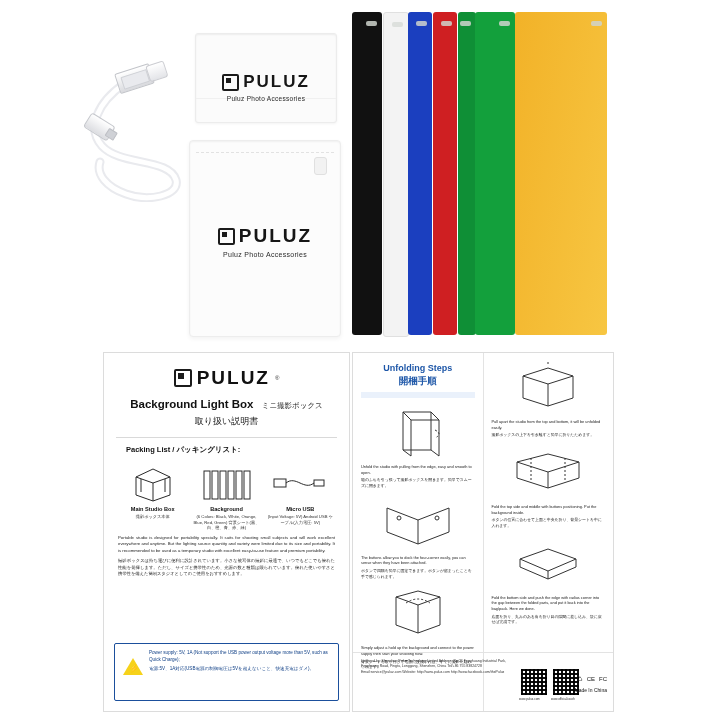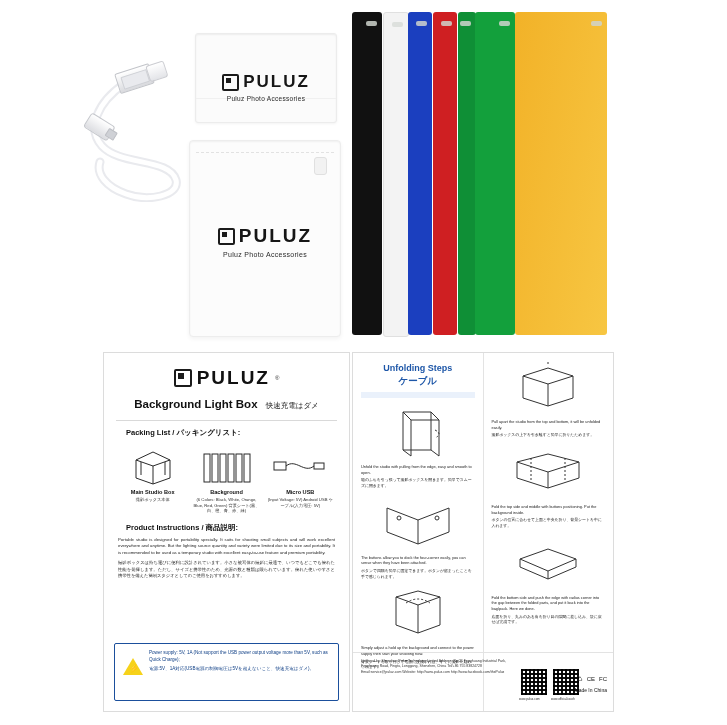--- a/index.html
+++ b/index.html
@@ -174,22 +174,23 @@
   <div class="sheet manual">
     <div class="manual-inner">
       <div class="m-logo">
         <span class="mark"></span>
         <span class="word">PULUZ</span>
         <span class="reg">®</span>
       </div>
 
       <div class="m-title">
         <span>Background Light Box</span>
-        <span class="jp">快速充電はダメ</span>
-      </div>
+        <span class="jp">ミニ撮影ボックス</span>
+      </div>
+      <div class="m-sub2">取り扱い説明書</div>
       <div class="m-rule"></div>
 
       <div class="sec-head">Packing List / パッキングリスト:</div>
 
       <div class="packing">
         <div class="pk">
           <div class="pk-art">
             <svg width="46" height="38" viewBox="0 0 46 38">
                 <g fill="none" stroke="#2a2a2a" stroke-width="1">
               <path d="M6 12 L23 4 L40 12 L40 30 L23 36 L6 30 Z"></path>
@@ -230,39 +231,38 @@
               <path d="M14 18 C24 10, 32 26, 42 18"></path>
                 </g>
               </svg>
           </div>
           <div class="pk-name">Micro USB</div>
           <div class="pk-desc">(Input Voltage: 5V)
 Android USB ケーブル(入力電圧: 5V)</div>
         </div>
       </div>
 
-      <div class="sec-head" style="margin-top:9px;">Product Instructions / 商品説明:</div>
       <div class="para">Portable studio is designed for portability specially. It suits for shooting small subjects and will work excellent everywhere and anytime. But the lighting source quantity and variety were limited due to its size and portability. It is recommended to be used as a temporary studio with excellent easy-to-use feature and premium portability.</div>
       <div class="para">撮影ボックスは持ち運びに便利に設計されています。小さな被写体の撮影に最適で、いつでもどこでも優れた性能を発揮します。ただし、サイズと携帯性のため、光源の数と種類は限られています。優れた使いやすさと携帯性を備えた簡易スタジオとしてのご使用をおすすめします。</div>
 
       <div class="warn">
         <div class="tri"></div>
         <p>Power supply: 5V, 1A (Not support the USB power output voltage more than 5V, such as Quick Charge);</p>
         <p>電源:5V、1A対応(USB電源の制御電圧は5Vを超えないこと、快速充電はダメ)。</p>
       </div>
     </div>
   </div>
 
   <div class="sheet inst">
     <div class="inst-cols">
 
       <div class="icol">
         <div class="ihead">
           <div class="en">Unfolding Steps</div>
-          <div class="jp">ケーブル</div>
+          <div class="jp">開梱手順</div>
           <div class="bar"></div>
         </div>
 
         <div class="istep">
           <div class="art">
             <svg width="62" height="54" viewBox="0 0 62 54">
                 <g fill="none" stroke="#333" stroke-width="1">
               <path d="M16 6 L44 6 L44 44 L16 44 Z"></path>
                   <path d="M16 6 L24 14 L24 50 L16 44"></path>
               <path d="M44 6 L52 14 L52 50 L44 44"></path>

